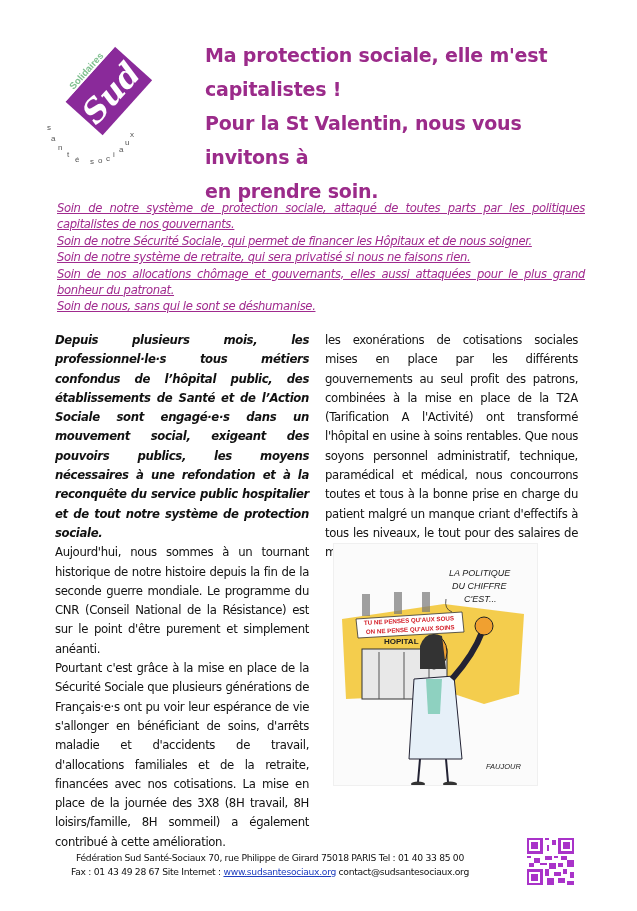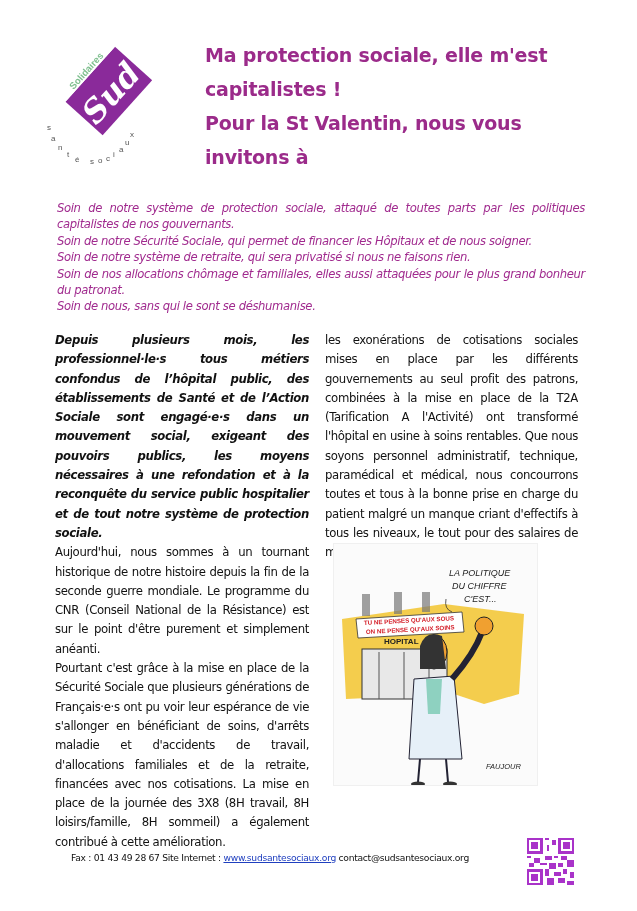--- a/index.html
+++ b/index.html
@@ -6,21 +6,21 @@
   html, body { width:637px; height:911px; background:#ffffff; overflow:hidden; }
   body { position:relative; font-family:"Liberation Sans", sans-serif; color:#111; }
 
   .logo { position:absolute; left:40px; top:38px; width:150px; height:130px; }
 
   .title { position:absolute; left:205px; top:38px; width:400px; text-align:left; color:#9b2b8a; font-weight:bold; font-family:"DejaVu Sans", sans-serif; }
   .title .t1 { font-size:19px; line-height:34px; letter-spacing:-0.2px; }
   .title .t2 { font-size:19px; line-height:34px; margin-top:0; letter-spacing:-0.2px; }
 
   .intro { position:absolute; left:57px; top:200px; width:528px; color:#a02a8e; font-style:italic; font-size:11.6px; line-height:16.4px; font-family:"DejaVu Sans", sans-serif; letter-spacing:-0.35px; }
-  .intro p { text-align:justify; }
+  .intro p { text-align:justify;text-decoration:underline; }
 
   .col { position:absolute; font-size:11.7px; line-height:19.3px; text-align:justify; font-family:"DejaVu Sans", sans-serif; letter-spacing:-0.35px; color:#111; }
   .col-left { left:55px; top:331px; width:254px; }
   .col-right { left:325px; top:331px; width:253px; }
   .col p.bi { font-weight:bold; font-style:italic; }
   .col .gap { height:19px; }
 
   .cartoon { position:absolute; left:333px; top:543px; width:205px; height:243px; background:#fbfbfb; border:1px solid #f0f0f0; overflow:hidden; }
 
   .footer { position:absolute; left:40px; top:851px; width:460px; text-align:center; font-size:9.2px; line-height:14px; color:#111; font-family:"DejaVu Sans", sans-serif; letter-spacing:-0.3px; }
@@ -56,28 +56,29 @@
   </svg>
 </div>
 
 <div class="title">
   <div class="t1">
     <div>Ma protection sociale, elle m'est</div>
     <div>capitalistes !</div>
   </div>
   <div class="t2">
     <div>Pour la St Valentin, nous vous invitons à</div>
+    <div>en prendre soin.</div>
   </div>
 </div>
 
 <div class="intro">
   <p>Soin de notre système de protection sociale, attaqué de toutes parts par les politiques capitalistes de nos gouvernants.</p>
   <p>Soin de notre Sécurité Sociale, qui permet de financer les Hôpitaux et de nous soigner.</p>
   <p>Soin de notre système de retraite, qui sera privatisé si nous ne faisons rien.</p>
-  <p>Soin de nos allocations chômage et familiales, elles aussi attaquées pour le plus grand bonheur du patronat.</p>
+  <p>Soin de nos allocations chômage et gouvernants, elles aussi attaquées pour le plus grand bonheur du patronat.</p>
   <p>Soin de nous, sans qui le sont se déshumanise.</p>
 </div>
 
 <div class="col col-left">
   <p class="bi">Depuis plusieurs mois, les professionnel·le·s tous métiers confondus de l’hôpital public, des établissements de Santé et de l’Action Sociale sont engagé·e·s dans un mouvement social, exigeant  des pouvoirs publics, les moyens nécessaires à une refondation et à la reconquête du service public hospitalier et de tout notre système de protection sociale.</p>
   <p>Aujourd'hui, nous sommes à un tournant historique de notre histoire depuis la fin de la seconde guerre mondiale. Le programme du CNR (Conseil National de la Résistance) est sur le point d'être purement et simplement anéanti.</p>
   <p>Pourtant c'est grâce à la mise en place de la Sécurité Sociale que plusieurs générations de Français·e·s ont pu voir leur espérance de vie s'allonger en bénéficiant de soins, d'arrêts maladie et d'accidents de travail, d'allocations familiales et de la retraite, financées avec nos cotisations. La mise en place de la journée des 3X8 (8H travail, 8H loisirs/famille, 8H sommeil) a également contribué à cette amélioration.</p>
   <div class="gap"></div>
 </div>
 
@@ -116,20 +117,21 @@
     <path d="M118 135 Q140 110 148 88" fill="none" stroke="#223" stroke-width="6"></path>
     <circle cx="150" cy="82" r="9" fill="#f0a030" stroke="#222" stroke-width="1"></circle>
     <path d="M86 215 L84 238 M112 215 L114 238" stroke="#223" stroke-width="2"></path>
     <ellipse cx="84" cy="240" rx="7" ry="2.5" fill="#333"></ellipse>
     <ellipse cx="116" cy="240" rx="7" ry="2.5" fill="#333"></ellipse>
     <text x="152" y="225" font-family="Liberation Sans, sans-serif" font-size="7.5" font-style="italic" fill="#222">FAUJOUR</text>
   </svg>
 </div>
 
 <div class="footer">
+  <div>Fédération Sud Santé-Sociaux 70, rue Philippe de Girard 75018 PARIS Tel : 01 40 33 85 00</div>
   <div>
     <span>Fax : 01 43 49 28 67 Site Internet : </span><a>www.sudsantesociaux.org</a><span> contact@sudsantesociaux.org</span>
   </div>
 </div>
 
 <div class="qr">
   <svg width="47" height="47" viewBox="0 0 21 21" shape-rendering="crispEdges">
     <g fill="#a933c9">
       <rect x="0" y="0" width="7" height="7"></rect>
         <rect x="1" y="1" width="5" height="5" fill="#fff"></rect>

